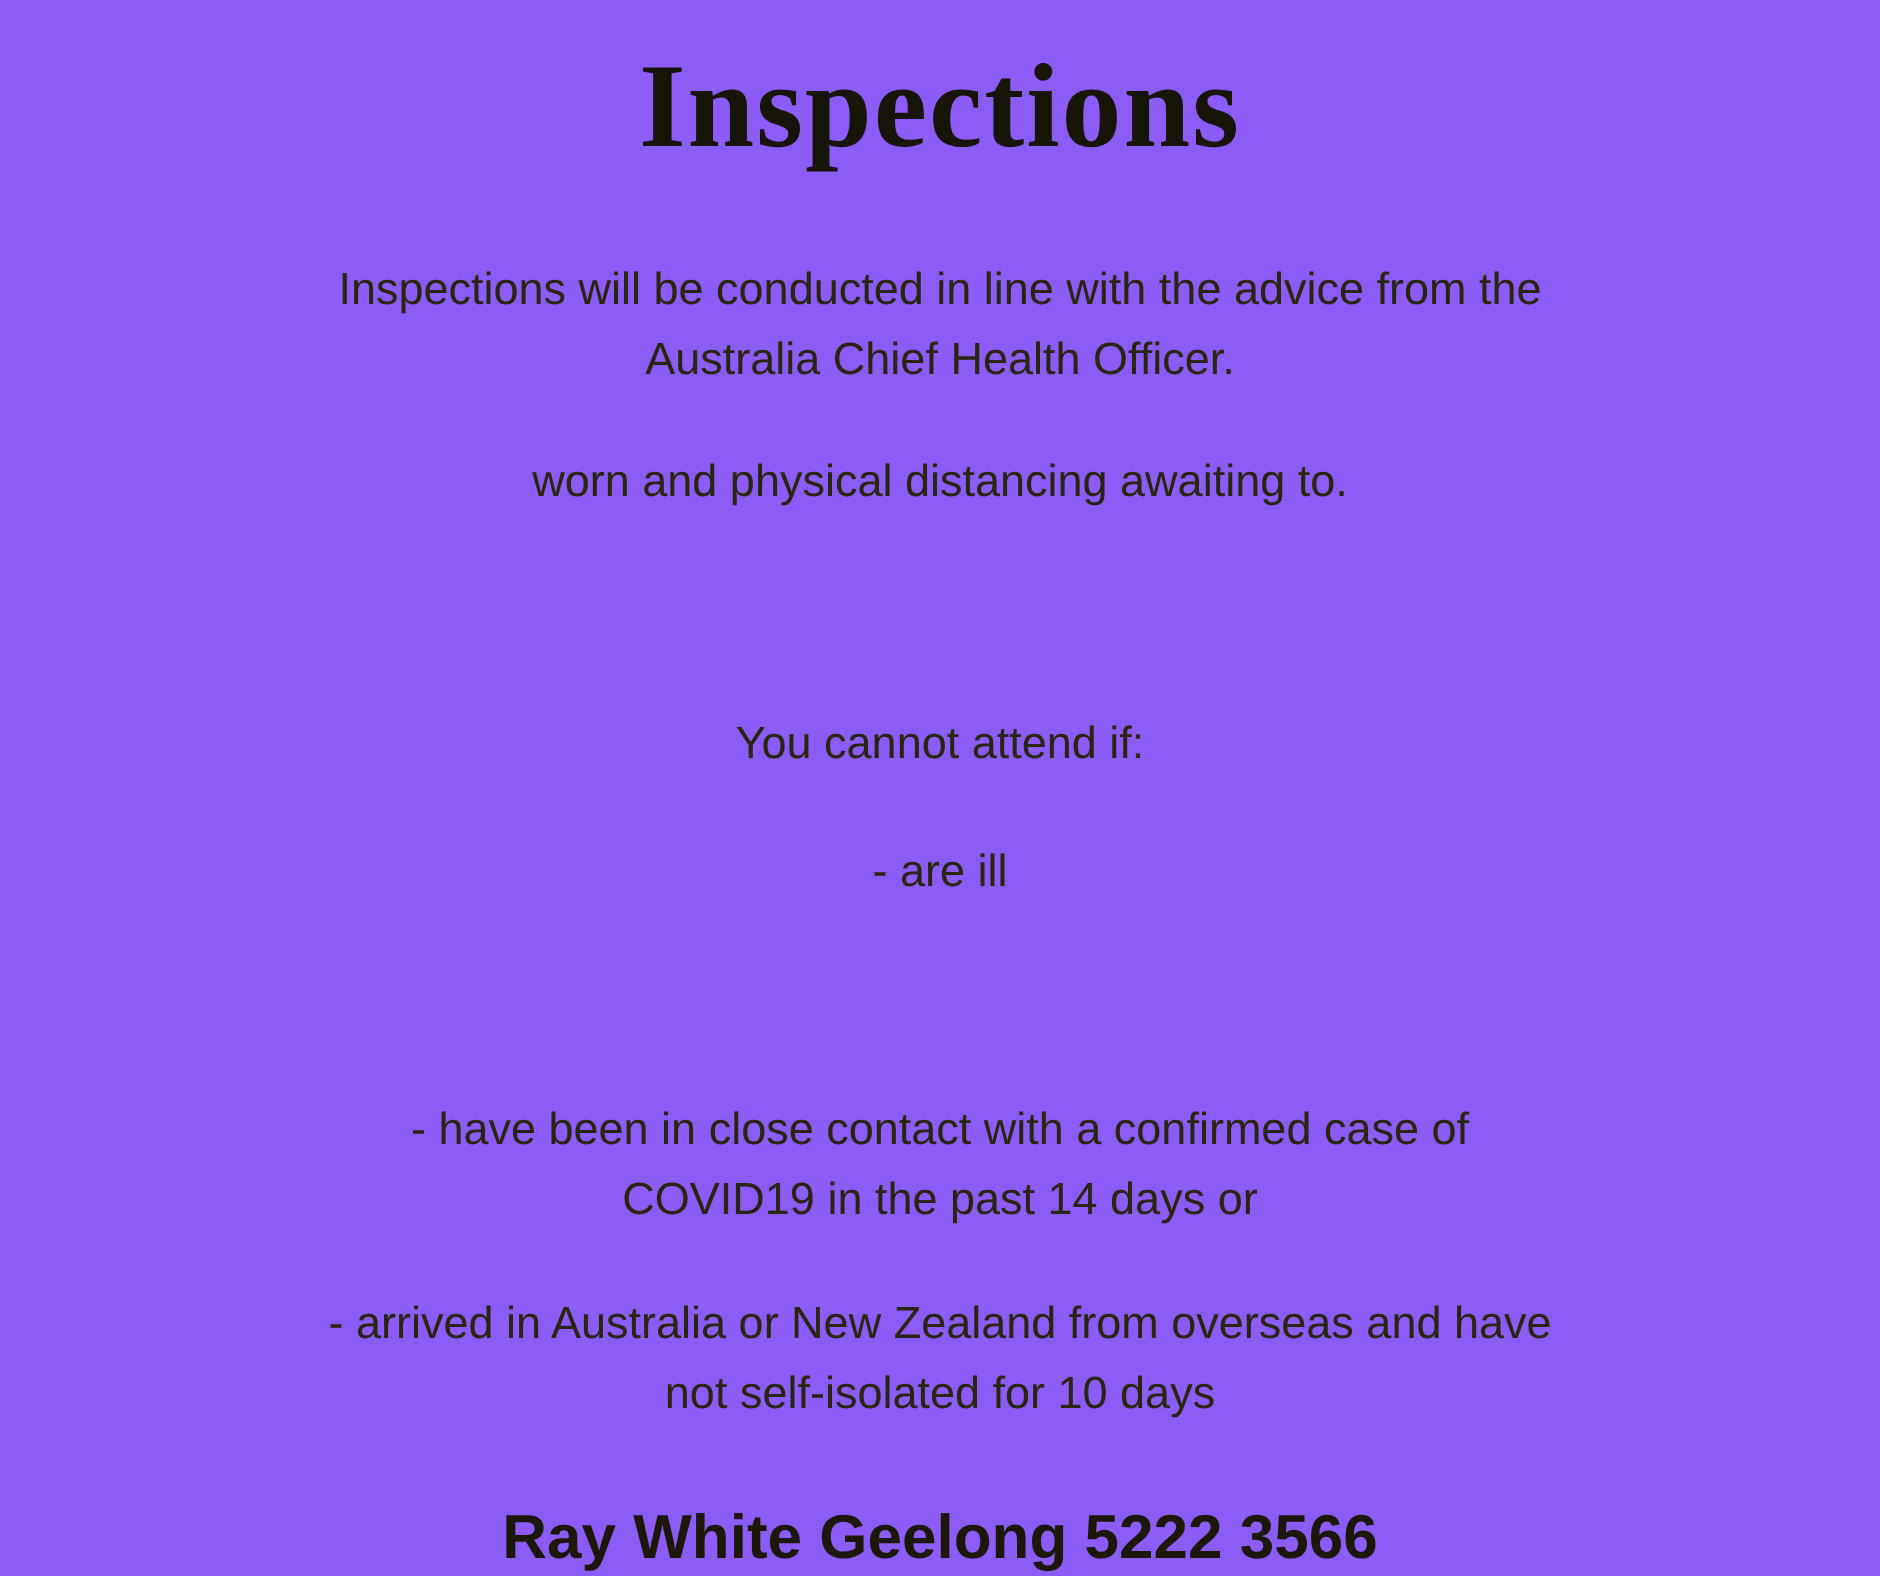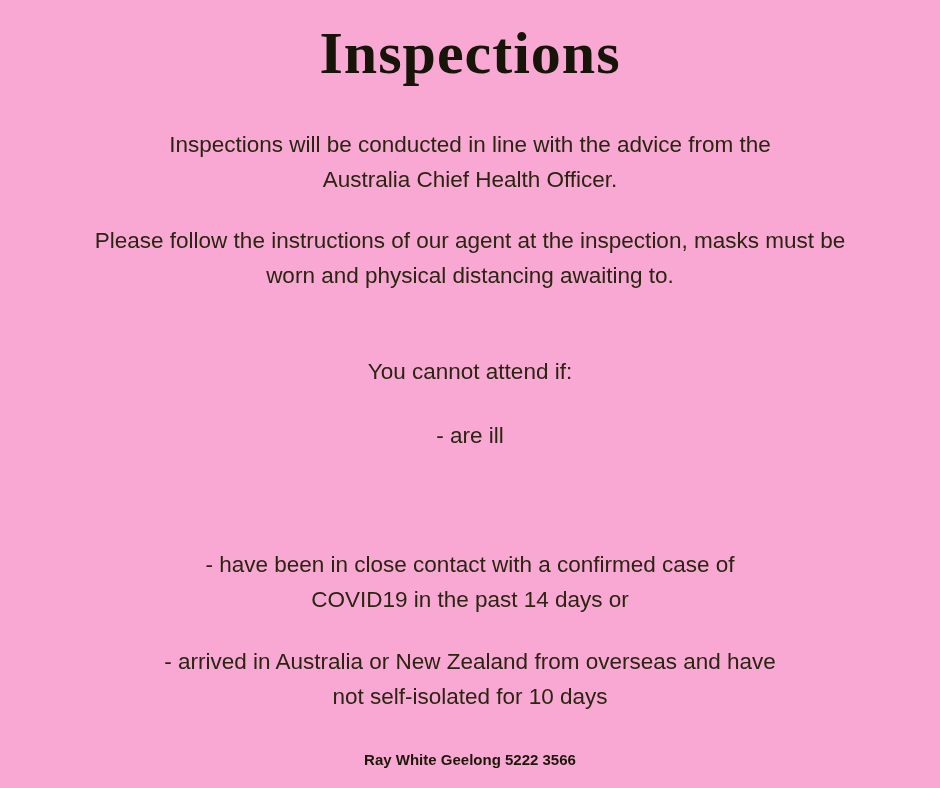--- a/index.html
+++ b/index.html
@@ -10,21 +10,21 @@
     width: 940px;
     height: 788px;
     background: #FFE211;
     overflow: hidden;
     font-family: "Liberation Sans", sans-serif;
   }
   .poster {
     position: relative;
     width: 940px;
     height: 788px;
-    background: #f9a8d4;
+    background: #8b5cf6;
     color: #26220F;
   }
   .block {
     position: absolute;
     left: 0;
     width: 100%;
     text-align: center;
   }
   .title {
     top: 16px;
@@ -48,39 +48,38 @@
   }
   .intro        { top: 107px; }
   .instructions { top: 203px; }
   .attend-heading { top: 334px; }
   .cond-ill       { top: 398px; text-align: center; }
   .cond-diagnosed { top: 463px; }
   .cond-contact   { top: 527px; }
   .cond-arrived   { top: 624px; text-align: center; }
   .footer {
     top: 751px;
-    font-size: 15px;
+    font-size: 31px;
     font-weight: 700;
     color: #1B1808;
   }
 </style>
 </head>
 <body>
 
 <div class="poster">
 
   <h1 class="block title">Inspections</h1>
 
   <div class="block para intro">
     <span class="line">Inspections will be conducted in line with the advice from the</span>
     <span class="line">Australia Chief Health Officer.</span>
   </div>
 
   <div class="block para instructions">
-    <span class="line">Please follow the instructions of our agent at the inspection, masks must be</span>
     <span class="line">worn and physical distancing awaiting to.</span>
   </div>
 
   <div class="block para attend-heading">
     <span class="line">You cannot attend if:</span>
   </div>
 
   <div class="block para cond-ill">
     <span class="line">- are ill</span>
   </div>

